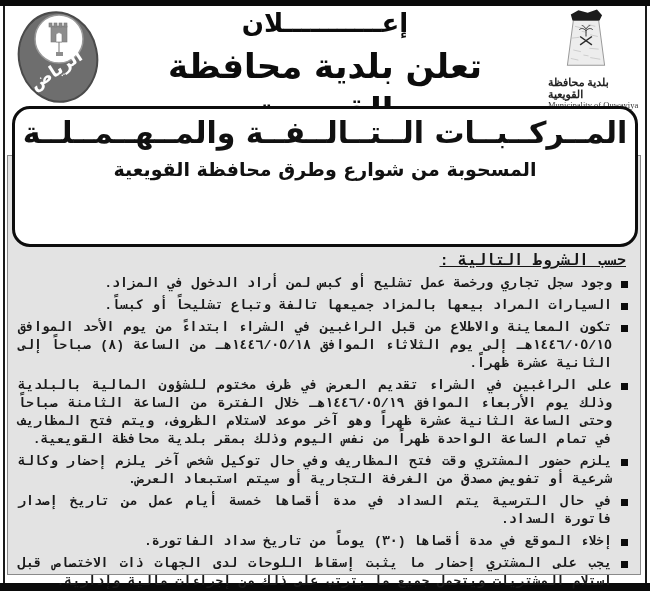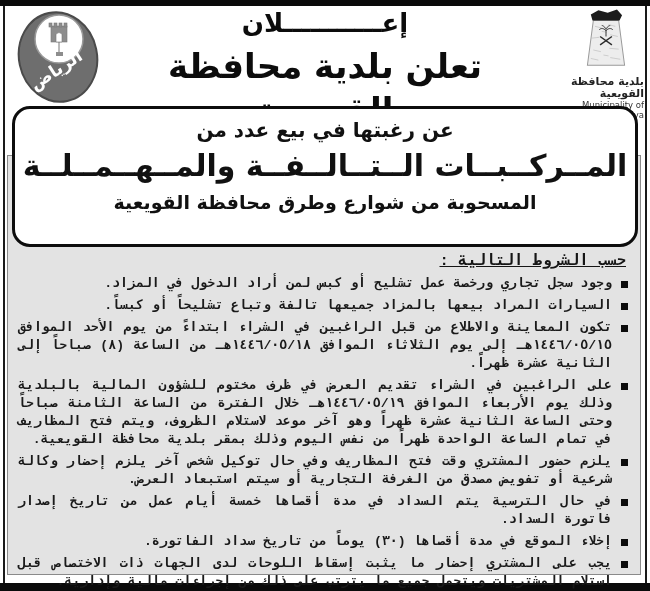--- a/index.html
+++ b/index.html
@@ -9,21 +9,21 @@
     font-family:"DejaVu Sans", sans-serif;
     color:#111;
   }
   .bar-top{position:absolute;left:0;top:0;width:650px;height:6px;background:#0a0a0a;}
   .bar-bottom{position:absolute;left:0;top:583px;width:650px;height:8px;background:#0a0a0a;}
   .frame-left{position:absolute;left:3px;top:6px;width:2px;height:577px;background:#1a1a1a;}
   .frame-right{position:absolute;left:645px;top:6px;width:2px;height:577px;background:#1a1a1a;}
 
   
   .riyadh-logo{position:absolute;left:13px;top:8px;width:90px;height:96px;}
-  .muni-logo{position:absolute;left:548px;top:6px;width:96px;height:98px;text-align:right;}
+  .muni-logo{position:absolute;left:548px;top:6px;width:96px;height:98px;text-align:left;font-family:Liberation Serif, serif;}
   .muni-caption-ar{font-size:11px;font-weight:bold;line-height:12px;color:#222;}
   .muni-caption-en{font-size:8.5px;line-height:10px;color:#333;}
   .header-titles{position:absolute;left:105px;top:8px;width:440px;text-align:center;}
   .h-announce{font-size:26px;font-weight:900;line-height:30px;color:#0c0c0c;}
   .h-main{font-size:34px;font-weight:900;line-height:44px;color:#0c0c0c;margin-top:6px;}
 
   
   .panel{
     position:absolute;left:7px;top:155px;width:634px;height:420px;
     background:#e3e3e3;border:1px solid #8a8a8a;box-sizing:border-box;
@@ -158,16 +158,15 @@
       <li class="cond-item">
         <span class="sq-bullet"></span>
         <span class="cond-text">يجب على المشتري إحضار ما يثبت إسقاط اللوحات لدى الجهات ذات الاختصاص قبل استلام المشتريات ويتحمل جميع ما يترتب على ذلك من إجراءات مالية وإدارية.</span>
       </li>
     </ul>
     
   </div>
 </div>
 
 <div class="roundbox" dir="rtl">
-  <div class="rb-line1">عن رغبتها في بيع عدد من</div>
   <div class="rb-line2">المــركــبــات الــتــالــفــة والمــهــمــلــة</div>
   <div class="rb-line3">المسحوبة من شوارع وطرق محافظة القويعية</div>
 </div>
 
 </body></html>

